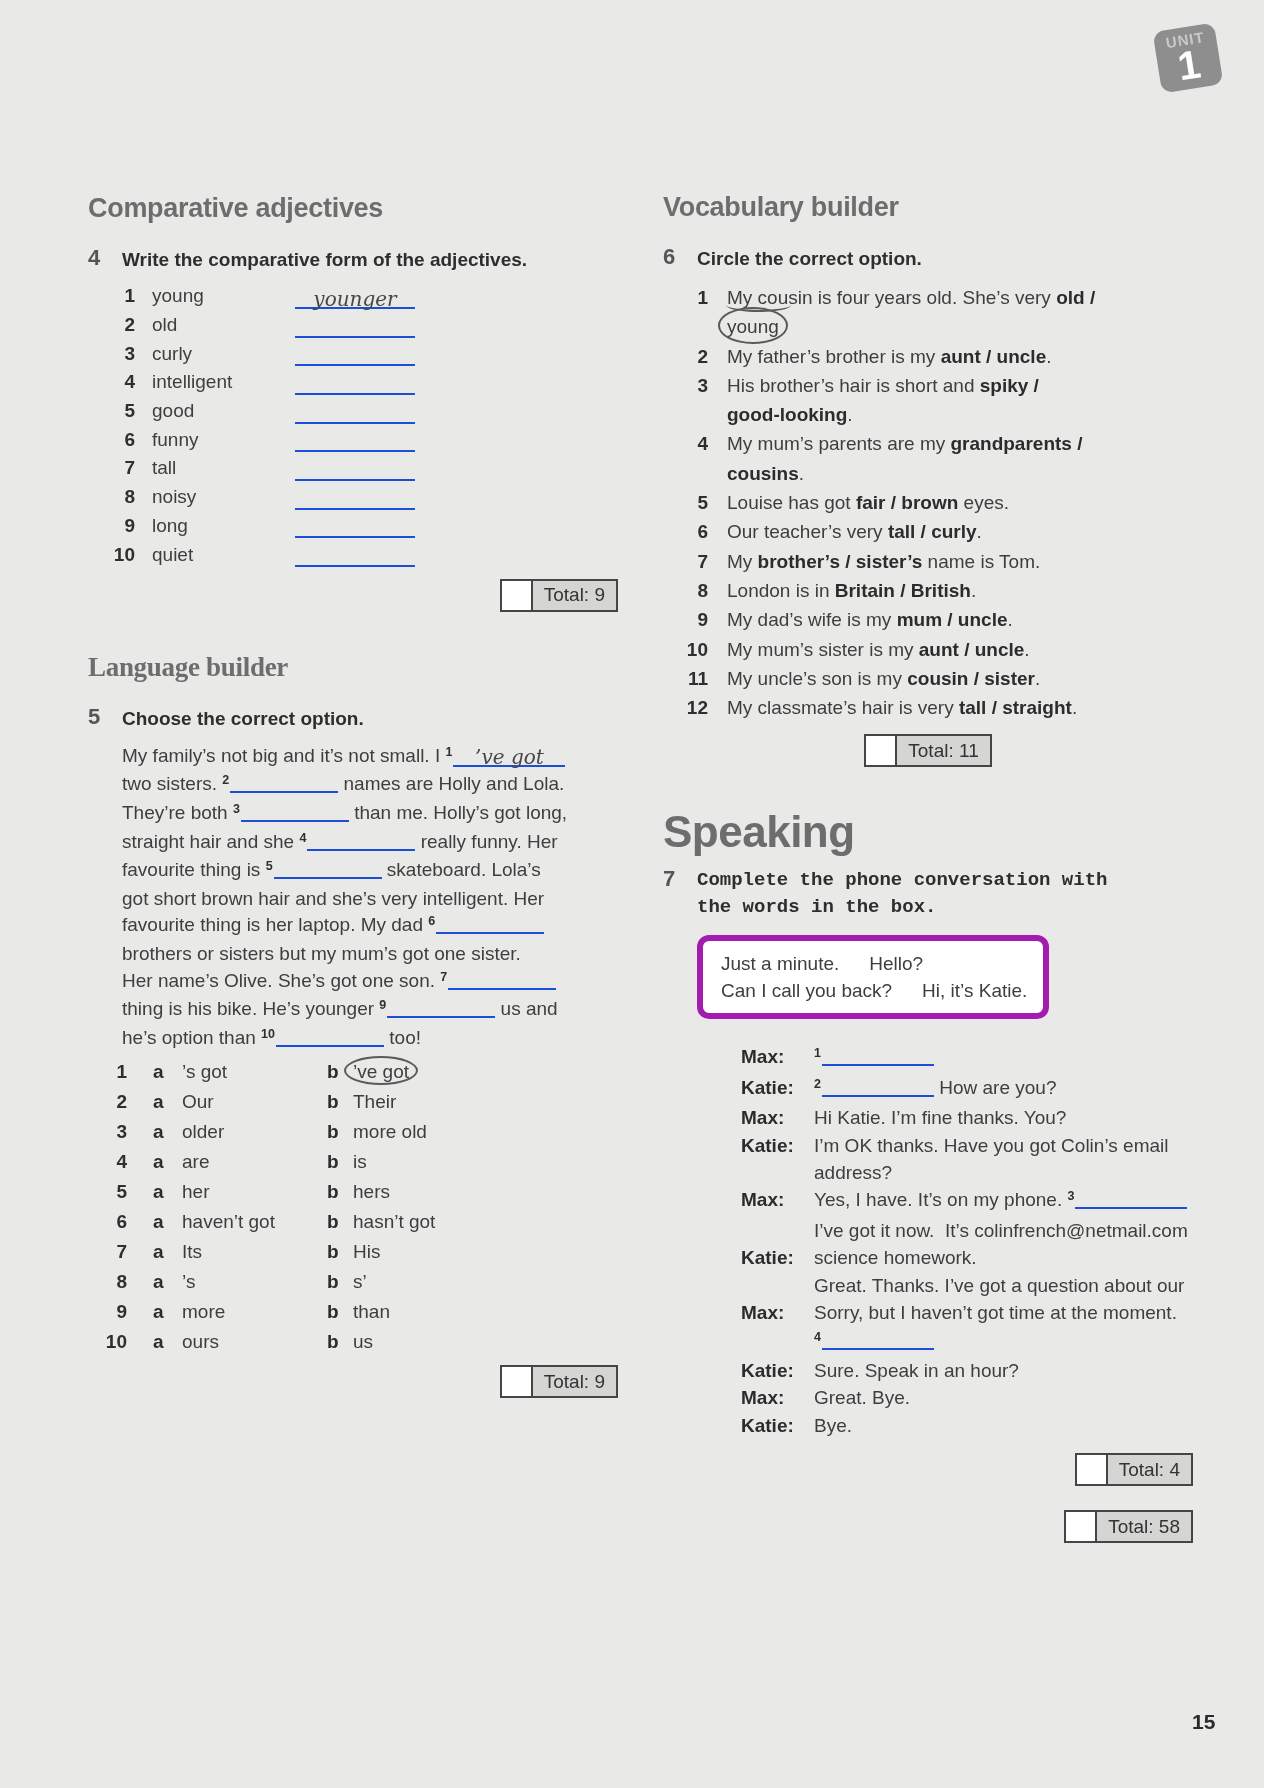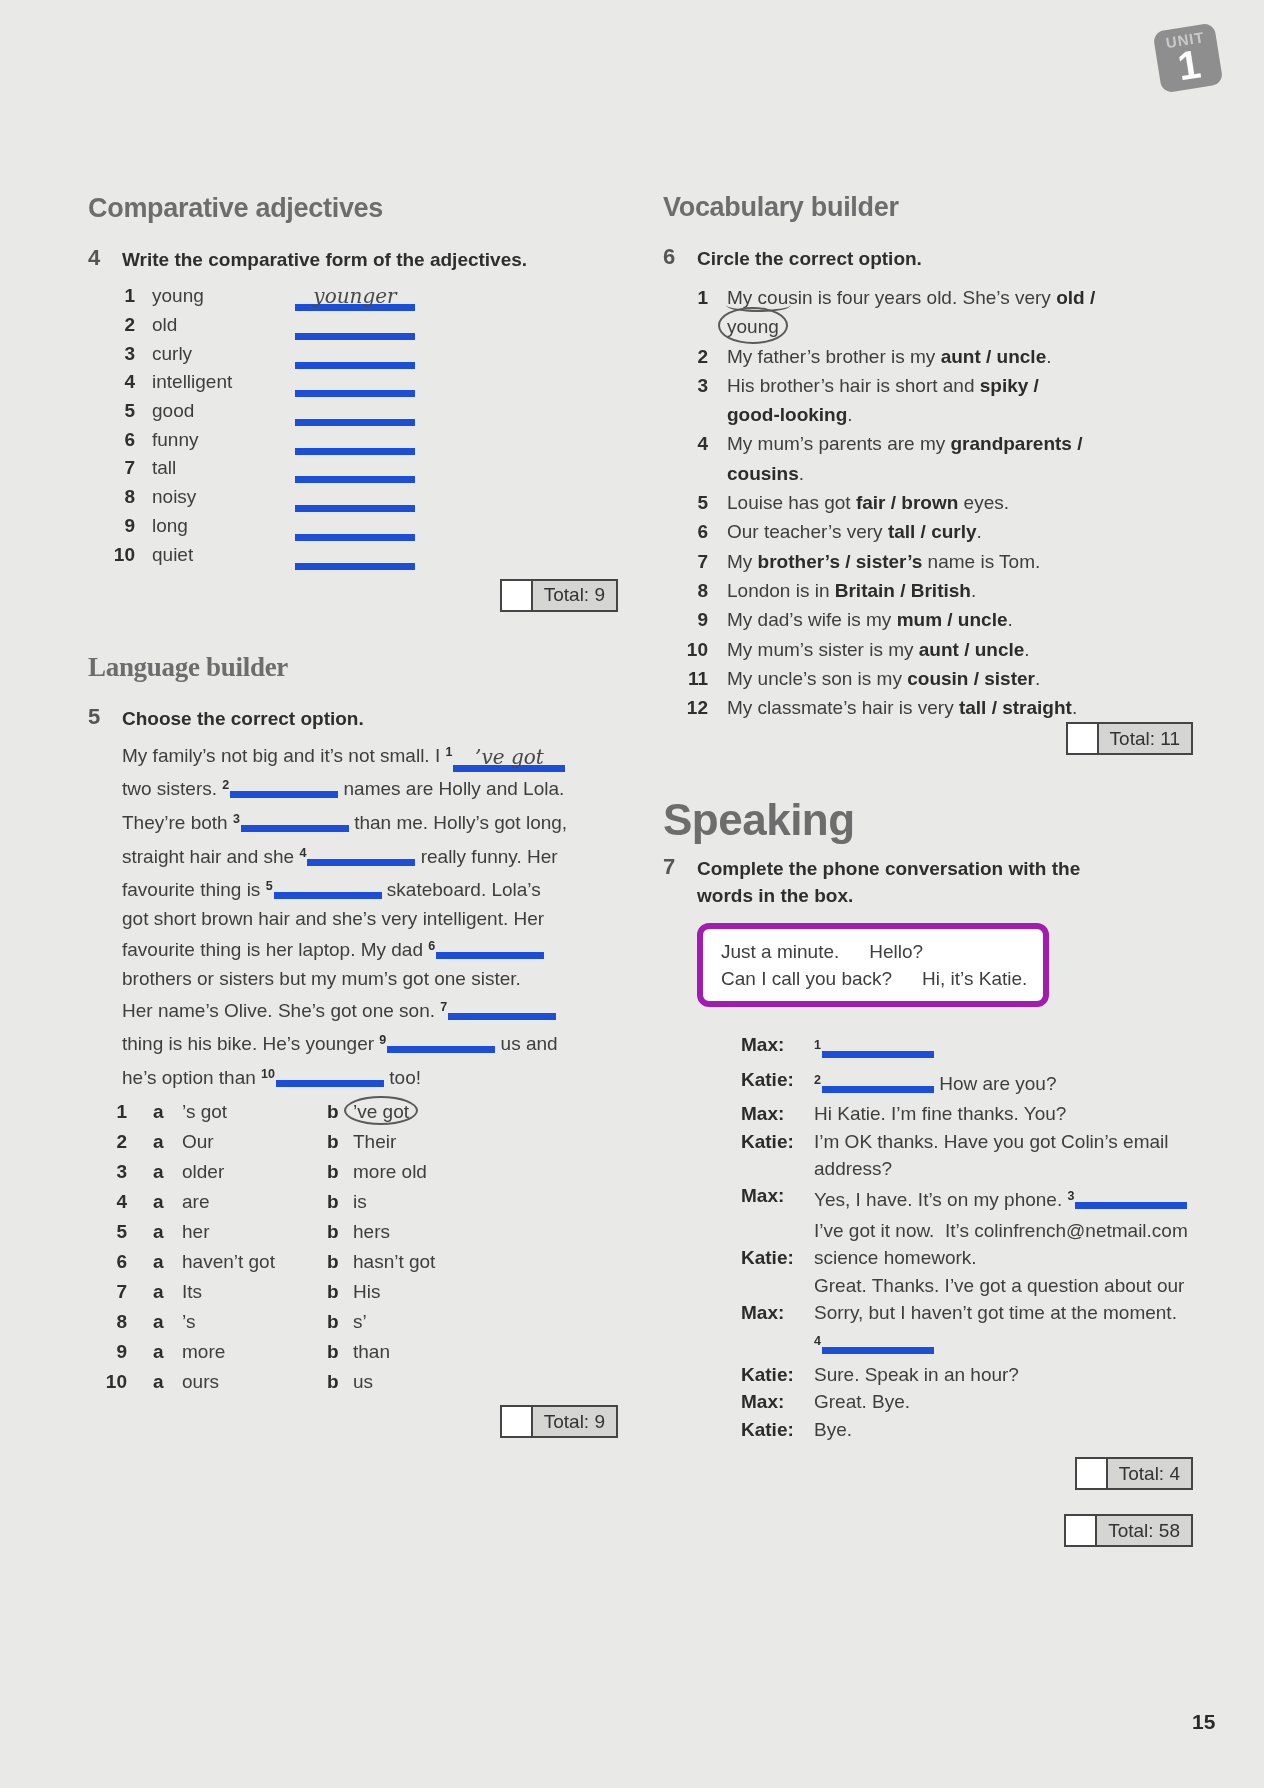--- a/index.html
+++ b/index.html
@@ -24,22 +24,22 @@
   .ex-header{display:flex;align-items:flex-start;}
   .ex-num{width:34px;flex:0 0 34px;font-size:22px;line-height:24px;font-weight:bold;color:#555557;}
   .ex-instruction{font-size:19px;line-height:27px;font-weight:bold;color:#2e2e2e;}
   
   .adj-list{margin:9px 0 0 22px;}
   .adj-row{display:flex;align-items:center;height:28.7px;font-size:19px;}
   .adj-num{width:25px;flex:0 0 25px;text-align:right;font-weight:bold;color:#2f2f2f;margin-right:17px;}
   .adj-word{width:143px;flex:0 0 143px;}
   
   .blank{
-    display:inline-flex;align-items:center;justify-content:center;
-    height:20px;border-bottom:7px solid #1d4ed8;margin-bottom:-3px;vertical-align:baseline;
+    display:inline-flex;align-items:flex-end;justify-content:center;
+    height:20px;border-bottom:2px solid #1d4ed8;margin-bottom:-3px;vertical-align:baseline;
   }
   .hand{
     font-family:"DejaVu Serif",serif;font-style:italic;font-size:20px;line-height:19px;
     color:#474747;transform:translateY(2px);white-space:nowrap;
   }
   .sup{font-size:12.5px;font-weight:bold;position:relative;top:-6px;margin:0 1px 0 0;color:#2f2f2f;}
   .bseg{font-weight:bold;color:#2c2c2c;}
   .circled{position:relative;display:inline-block;}
   .circled::after{
     content:"";position:absolute;left:-9px;right:-9px;top:-5px;bottom:-2px;
@@ -349,32 +349,32 @@
           </div>
         </div>
         <div class="voc-item">
           <div class="voc-num">12</div>
           <div class="voc-lines">
             <div><span>My classmate’s hair is very </span><span class="bseg">tall / straight</span><span>.</span></div>
           </div>
         </div>
       </div>
 
-    <div class="total-row" style="margin-top:0;">
+    <div class="total-row" style="margin-top:12px;justify-content:center;">
       <div class="total-badge">
         <div class="tb-check"></div>
         <div class="tb-label">Total: 11</div>
       </div>
     </div>
 
     <h1 class="section-big" style="margin-top:42px;">Speaking</h1>
 
     <div class="ex-header" style="margin-top:12px;">
       <div class="ex-num">7</div>
-      <div class="ex-instruction" style="width:420px;">Complete the phone conversation with the words in the box.</div>
+      <div class="ex-instruction" style="width:420px;font-family:Liberation Mono, monospace;">Complete the phone conversation with the words in the box.</div>
     </div>
 
     <div class="word-box" id="ex7-box">
         <div class="wline"><span>Just a minute.</span><span>Hello?</span></div>
         <div class="wline"><span>Can I call you back?</span><span>Hi, it’s Katie.</span></div>
       </div>
 
     <div class="convo" id="ex7-convo">
         <div class="convo-row">
           <div class="convo-speaker">Max:</div>

